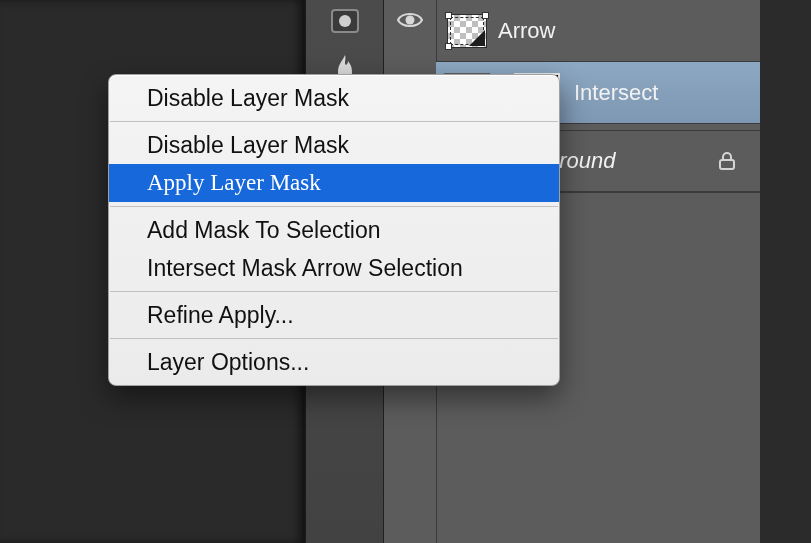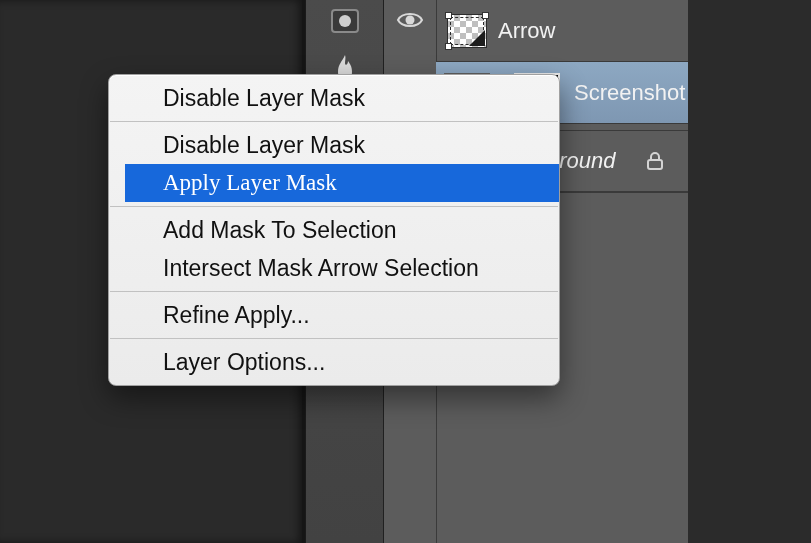--- a/index.html
+++ b/index.html
@@ -10,21 +10,21 @@
     overflow: hidden;
     font-family: "Lucida Grande", "Helvetica Neue", Arial, sans-serif;
     font-size: 20px;
     color: #d0d0d0;
     background: #2b2b2b;
   }
 
   
   #stage {
     position: relative;
-    width: 688px;
+    width: 760px;
     height: 543px;
     background: #a3a3a3;
   }
 
   
   #canvas-area {
     position: absolute;
     top: 0;
     left: 0;
     width: 305px;
@@ -159,21 +159,20 @@
     box-sizing:border-box;
     padding:4px 0;
     color:#000;
   }
   #ctx-menu .mi {
     padding: 5px 0 5px 38px;
     font-size:23px;
     line-height:28px;
     color:#111;
     white-space:nowrap;
-    margin-left:16px;
   }
   #ctx-menu .mi.sel {
     background:#1768db;
     color:#fff;
     font-family:Liberation Serif, serif;
   }
   #ctx-menu .sep {
     height:1px;
     margin:4px 1px;
     background:#c1c1c1;
@@ -293,21 +292,21 @@
       </div>
       <span class="link-dot"></span>
       <div class="mask-thumb">
         <div class="mask-px">
           <div class="w" style="top:4px;left:4px;width:12px;height:10px"></div>
           <div class="g" style="top:4px;right:4px;width:10px;height:8px"></div>
           <div class="w" style="bottom:4px;right:6px;width:14px;height:10px"></div>
           <div class="g" style="bottom:8px;left:8px;width:8px;height:6px"></div>
         </div>
       </div>
-      <span class="layer-name">Screenshot</span>
+      <span class="layer-name">Intersect</span>
     </div>
 
     <div id="row-spacer"></div>
 
     <div id="row-background" class="layer-row">
       <div class="thumb">
         <div class="bg-thumb"></div>
       </div>
       <span class="layer-name" style="font-style:italic">Background</span>
       <span class="lock">

